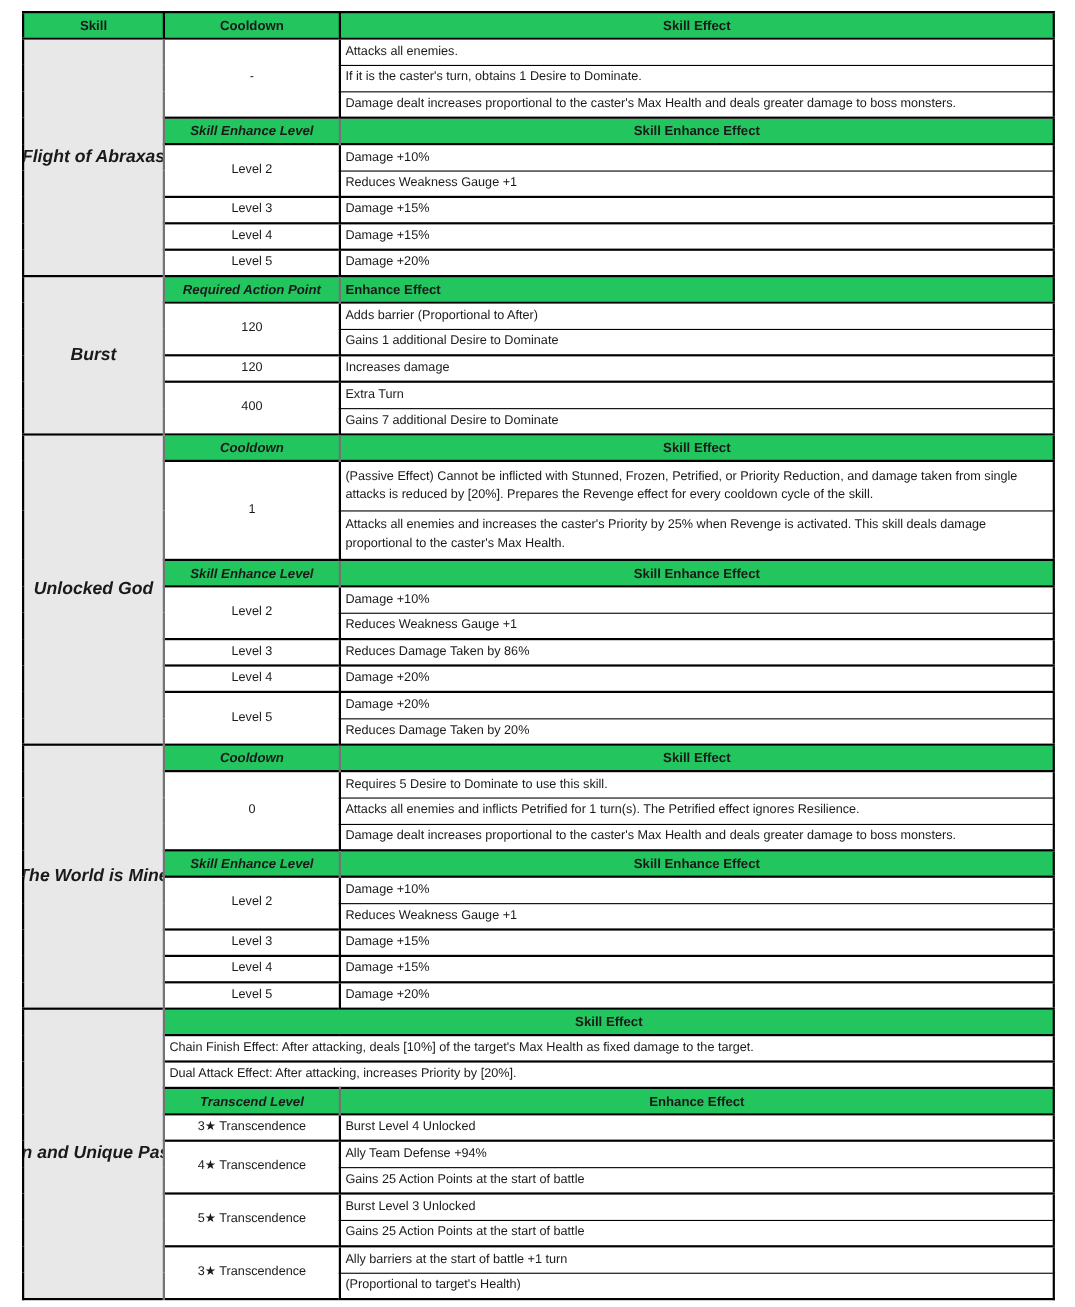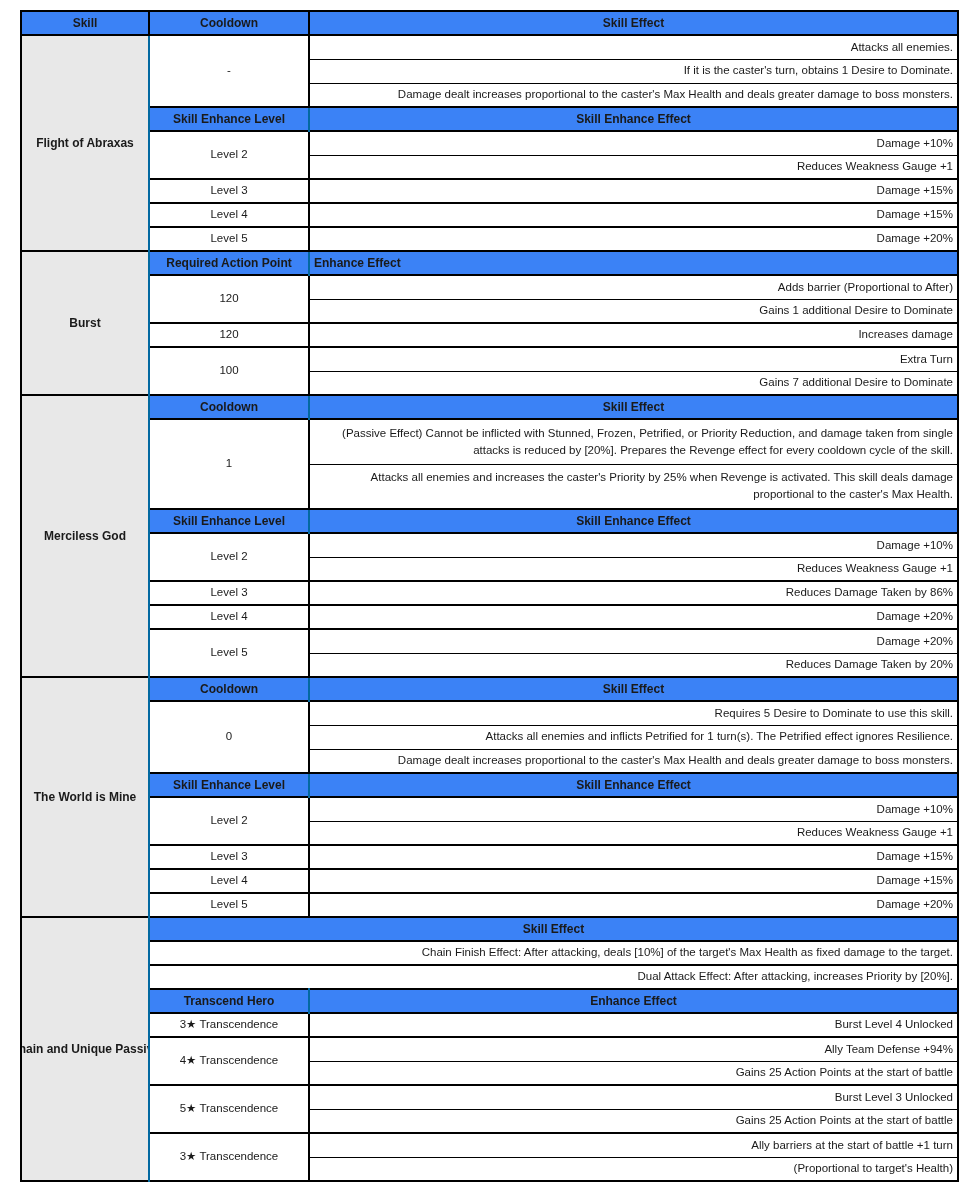--- a/index.html
+++ b/index.html
@@ -27,43 +27,43 @@
   td, th {
     border: 1px solid #000;
     font-size: 11.5px;
     vertical-align: middle;
     overflow: hidden;
     padding: 1px 4px;
     line-height: 1.5;
   }
   tr.bs td, tr.bs th { border-top: 2px solid #000; }
   th, .sub-cell {
-    background: #3b82f6;
+    background: #22c55e;
     font-weight: bold;
     text-align: center;
     font-size: 12px;
   }
-  .sub-left, .skill-cell { border-right: 2px solid #0369a1; }
+  .sub-left, .skill-cell { border-right: 2px solid #737373; font-style: italic; }
   .label-cell { border-right: 2px solid #000; text-align: center; }
   .skill-cell {
     background: #e8e8e8;
     font-weight: bold;
-    font-size: 12px;
+    font-size: 16px;
     padding: 0;
   }
   .skill-clip {
     display: flex;
     justify-content: center;
     align-items: center;
     width: 100%;
     height: 100%;
     white-space: nowrap;
     overflow: hidden;
   }
-  .effect-cell { text-align: right; }
+  .effect-cell { text-align: left; }
   .sub-left { border-right-width: 2px; }
   .align-left { text-align: left; }
 </style>
 </head>
 <body>
 
 <div class="table-wrap">
   <table>
     <colgroup>
       <col style="width:128px">
@@ -124,29 +124,29 @@
           <td class="effect-cell">Adds barrier (Proportional to After)</td>
         </tr>
         <tr>
           <td class="effect-cell">Gains 1 additional Desire to Dominate</td>
         </tr>
         <tr class="bs">
           <td class="label-cell" rowspan="1">120</td>
           <td class="effect-cell">Increases damage</td>
         </tr>
         <tr class="bs">
-          <td class="label-cell" rowspan="2">100</td>
+          <td class="label-cell" rowspan="2">400</td>
           <td class="effect-cell">Extra Turn</td>
         </tr>
         <tr>
           <td class="effect-cell">Gains 7 additional Desire to Dominate</td>
         </tr>
         <tr class="bs">
           <td class="skill-cell" rowspan="10">
-            <div class="skill-clip">Merciless God</div>
+            <div class="skill-clip">Unlocked God</div>
           </td>
           <td class="sub-cell sub-left">Cooldown</td>
           <td class="sub-cell">Skill Effect</td>
         </tr>
         <tr class="bs tall">
           <td class="label-cell" rowspan="2">1</td>
           <td class="effect-cell">(Passive Effect) Cannot be inflicted with Stunned, Frozen, Petrified, or Priority Reduction, and damage taken from single attacks is reduced by [20%]. Prepares the Revenge effect for every cooldown cycle of the skill.</td>
         </tr>
         <tr class="tall">
           <td class="effect-cell">Attacks all enemies and increases the caster's Priority by 25% when Revenge is activated. This skill deals damage proportional to the caster's Max Health.</td>
@@ -223,21 +223,21 @@
           </td>
           <td class="sub-cell" colspan="2">Skill Effect</td>
         </tr>
         <tr class="bs">
           <td class="effect-cell" colspan="2">Chain Finish Effect: After attacking, deals [10%] of the target's Max Health as fixed damage to the target.</td>
         </tr>
         <tr class="bs">
           <td class="effect-cell" colspan="2">Dual Attack Effect: After attacking, increases Priority by [20%].</td>
         </tr>
         <tr class="bs">
-          <td class="sub-cell sub-left">Transcend Hero</td>
+          <td class="sub-cell sub-left">Transcend Level</td>
           <td class="sub-cell">Enhance Effect</td>
         </tr>
         <tr class="bs">
           <td class="label-cell" rowspan="1">3★ Transcendence</td>
           <td class="effect-cell">Burst Level 4 Unlocked</td>
         </tr>
         <tr class="bs">
           <td class="label-cell" rowspan="2">4★ Transcendence</td>
           <td class="effect-cell">Ally Team Defense +94%</td>
         </tr>

